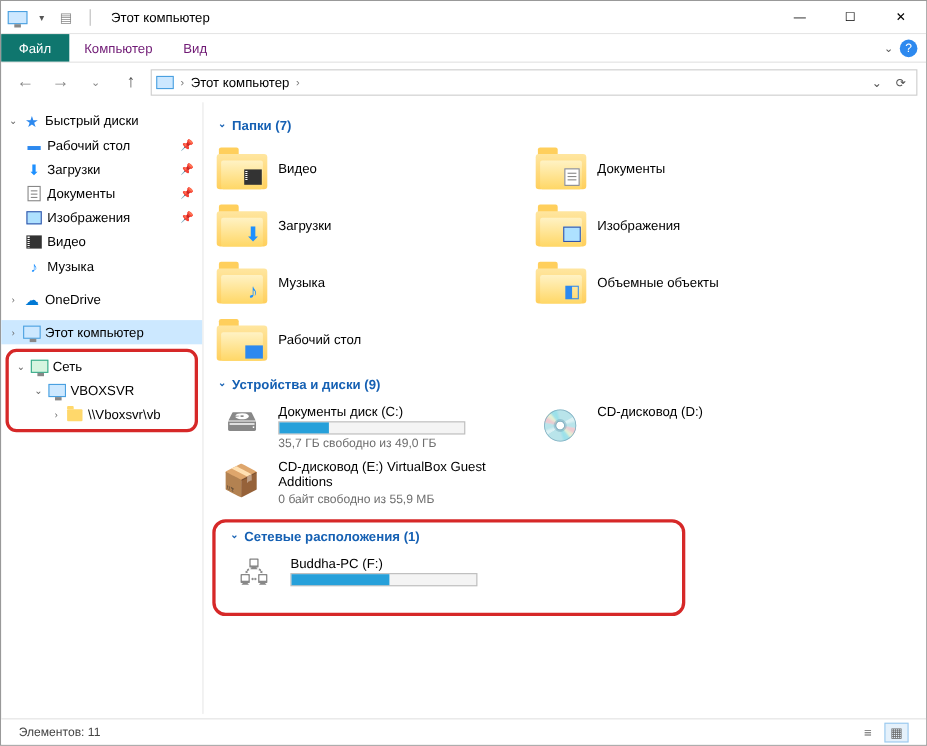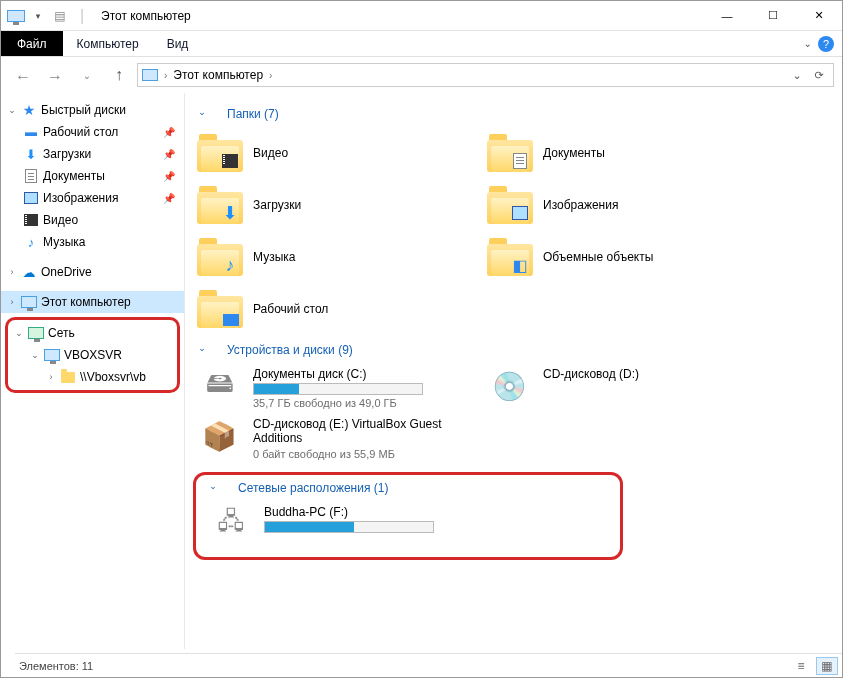--- a/index.html
+++ b/index.html
@@ -8,22 +8,22 @@
 
 .titlebar { height: 30px; background: #fff; display: flex; align-items: center; padding: 0 0 0 6px; border-bottom: 1px solid #e5e5e5; }
 .titlebar .qat { display: flex; align-items: center; gap: 4px; }
 .titlebar .qat-icon { width: 18px; height: 18px; display: flex; align-items: center; justify-content: center; }
 .titlebar .title { margin-left: 10px; font-size: 12px; color: #000; }
 .titlebar .win-controls { margin-left: auto; display: flex; }
 .titlebar .win-btn { width: 46px; height: 30px; display: flex; align-items: center; justify-content: center; font-size: 11px; }
 
 
 .ribbon { height: 26px; display: flex; align-items: stretch; border-bottom: 1px solid #e1e1e1; font-size: 12px; }
-.ribbon .file-tab { background: #000000; color: #fff; padding: 0 16px; display: flex; align-items: center; }
-.ribbon .tab { padding: 0 14px; display: flex; align-items: center; color: #0f172a; }
+.ribbon .file-tab { background: #0f766e; color: #fff; padding: 0 16px; display: flex; align-items: center; }
+.ribbon .tab { padding: 0 14px; display: flex; align-items: center; color: #701a75; }
 .ribbon .ribbon-right { margin-left: auto; display: flex; align-items: center; gap: 6px; padding-right: 8px; }
 .chev-sm { font-size: 10px; color: #555; }
 .help-circle { width: 16px; height: 16px; border-radius: 50%; background: #2d89ef; color: #fff; font-size: 11px; display: flex; align-items: center; justify-content: center; }
 
 
 .navbar { height: 36px; display: flex; align-items: center; padding: 4px 8px; gap: 4px; }
 .nav-arrow { width: 28px; height: 28px; display: flex; align-items: center; justify-content: center; color: #888; font-size: 16px; }
 .nav-arrow.enabled { color: #555; }
 .addr { flex: 1; height: 24px; border: 1px solid #ccc; display: flex; align-items: center; padding: 0 4px; gap: 6px; font-size: 12px; }
 .addr .pc-icon { width: 16px; height: 12px; border: 1px solid #4aa0e0; background: #cde8ff; position: relative; }
@@ -47,21 +47,21 @@
 .pin { color: #aaa; font-size: 10px; margin-left: auto; margin-right: 8px; }
 .star-icon { color: #2d89ef; font-size: 14px; }
 .folder-mini { width: 14px; height: 11px; background: #ffd86b; border-radius: 1px; position: relative; }
 .folder-mini::before { content: ""; position: absolute; top: -3px; left: 0; width: 6px; height: 3px; background: #ffd86b; border-radius: 1px 1px 0 0; }
 .cloud-icon { color: #0078d4; font-size: 13px; }
 
 .red-box { border: 3px solid #d62828; border-radius: 10px; margin: 4px; padding: 2px 0; }
 
 
 .content { flex: 1; padding: 6px 8px; overflow: auto; font-size: 12px; position: relative; }
-.section-head { color: #1560b3; font-size: 12px; display: flex; align-items: flex-start; gap: 20px; margin: 8px 0 6px 4px; }
+.section-head { color: #1560b3; font-size: 12px; display: flex; align-items: flex-start; gap: 4px; margin: 8px 0 6px 4px; font-weight: bold; }
 .section-head .chev { color: #1560b3; }
 .grid { display: flex; flex-wrap: wrap; gap: 0; }
 .col { width: 290px; }
 .item { display: flex; align-items: center; height: 52px; gap: 10px; padding: 2px 4px; }
 .big-folder { width: 46px; height: 38px; position: relative; }
 .bf-back { position: absolute; bottom: 0; width: 46px; height: 32px; background: linear-gradient(#ffe6a0,#ffcf5c); border-radius: 3px; }
 .bf-tab { position: absolute; top: 0; left: 2px; width: 18px; height: 8px; background: #ffcf5c; border-radius: 2px 2px 0 0; }
 .bf-front { position: absolute; bottom: 0; left: 4px; width: 38px; height: 26px; background: linear-gradient(#fff2c4,#ffd766); border-radius: 2px; }
 .overlay { position: absolute; right: 4px; bottom: 2px; width: 18px; height: 18px; display: flex; align-items: center; justify-content: center; font-size: 11px; }
 .item-label { font-size: 12px; color: #000; }
@@ -70,21 +70,21 @@
 .drive-icon { width: 46px; height: 38px; display: flex; align-items: center; justify-content: center; font-size: 28px; color: #888; }
 .drive-info { flex: 1; }
 .drive-name { font-size: 12px; margin-bottom: 2px; }
 .bar { width: 170px; height: 12px; border: 1px solid #bbb; background: #f4f4f4; position: relative; margin-bottom: 2px; }
 .bar-fill { height: 100%; background: #26a0da; }
 .drive-sub { font-size: 11px; color: #6d6d6d; }
 
 .content-red-box { border: 3px solid #d62828; border-radius: 12px; padding: 6px 8px 10px 8px; margin: 8px 0; width: 430px; }
 
 
-.status { position: absolute; bottom: 0; left: 0; right: 0; height: 24px; border-top: 1px solid #e1e1e1; display: flex; align-items: center; padding: 0 4px; font-size: 11px; color: #444; background: #fff; margin-left: 14px; }
+.status { position: absolute; bottom: 0; left: 0; right: 0; height: 24px; border-top: 1px solid #e1e1e1; display: flex; align-items: center; padding: 0 16px; font-size: 11px; color: #444; background: #fff; }
 .status .view-icons { margin-left: auto; display: flex; gap: 4px; }
 .view-btn { width: 22px; height: 18px; border: 1px solid transparent; display: flex; align-items: center; justify-content: center; color: #666; font-size: 12px; }
 .view-btn.active { background: #e5f1fb; border-color: #99c9ef; }
 
 
 .monitor { width: 18px; height: 12px; border: 1px solid #4aa0e0; background: #cde8ff; position: relative; }
 .monitor::after { content: ""; position: absolute; bottom: -4px; left: 5px; width: 6px; height: 3px; background: #888; }
 .dl-arrow { color: #1e90ff; font-size: 13px; }
 .doc-lines { width: 12px; height: 14px; border: 1px solid #888; background: #fff; position: relative; }
 .doc-lines::before { content: ""; position: absolute; top: 3px; left: 2px; right: 2px; height: 1px; background: #888; box-shadow: 0 3px 0 #888, 0 6px 0 #888; }

